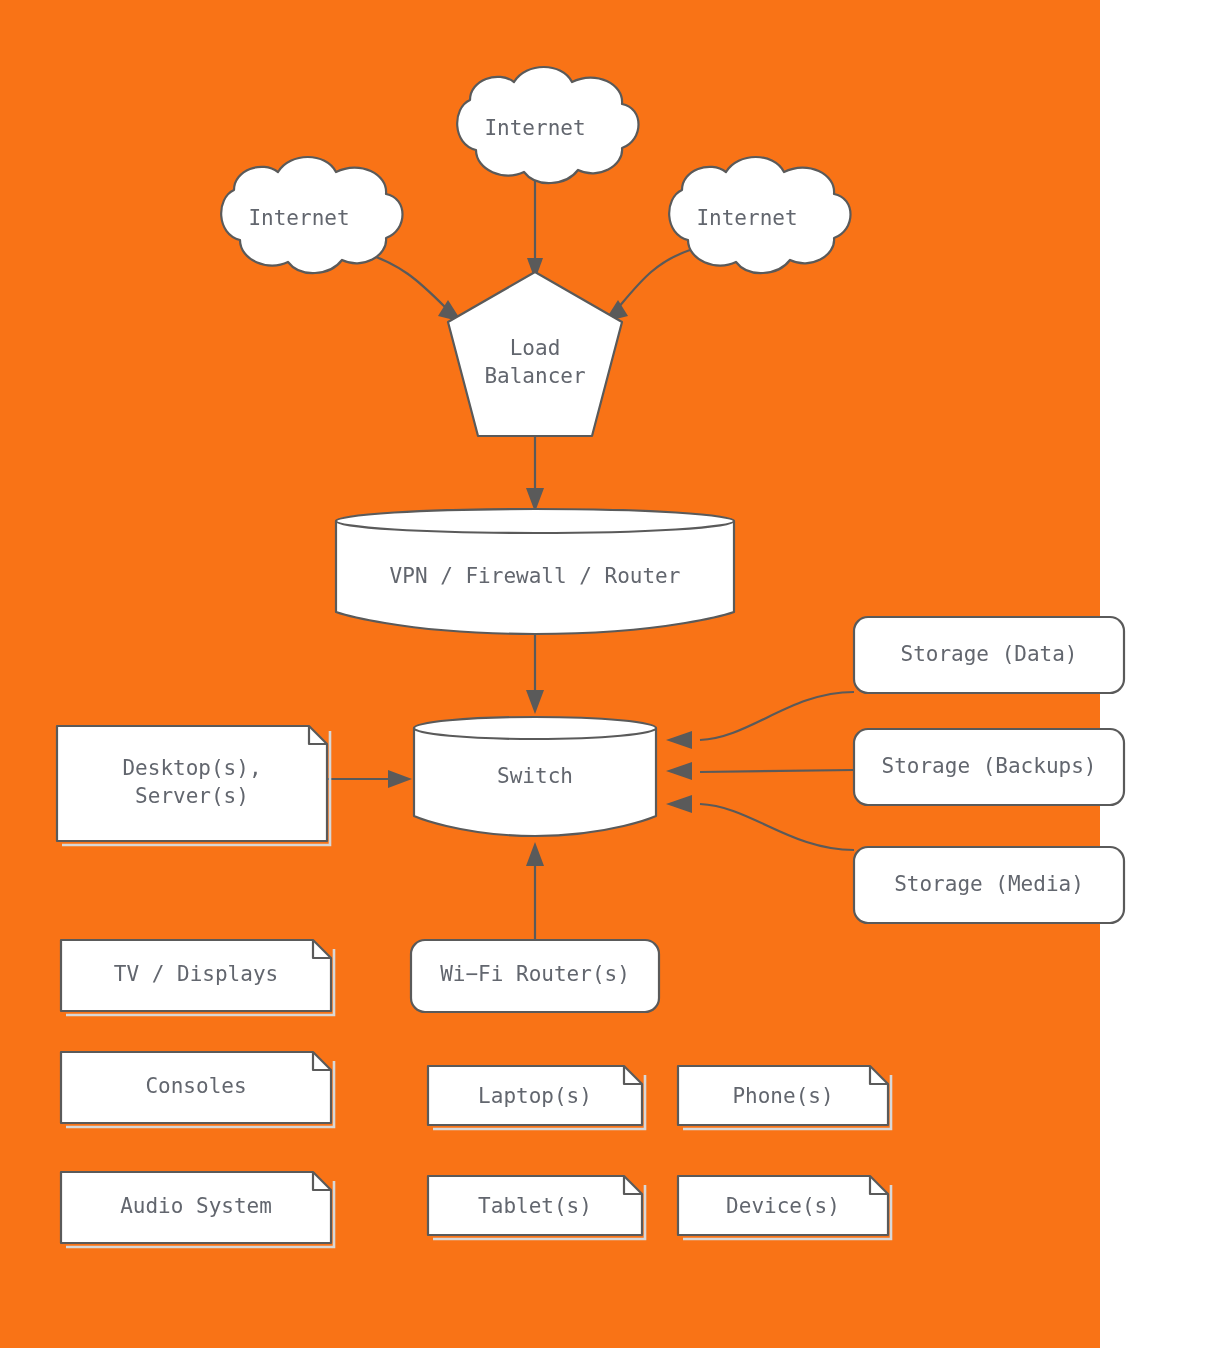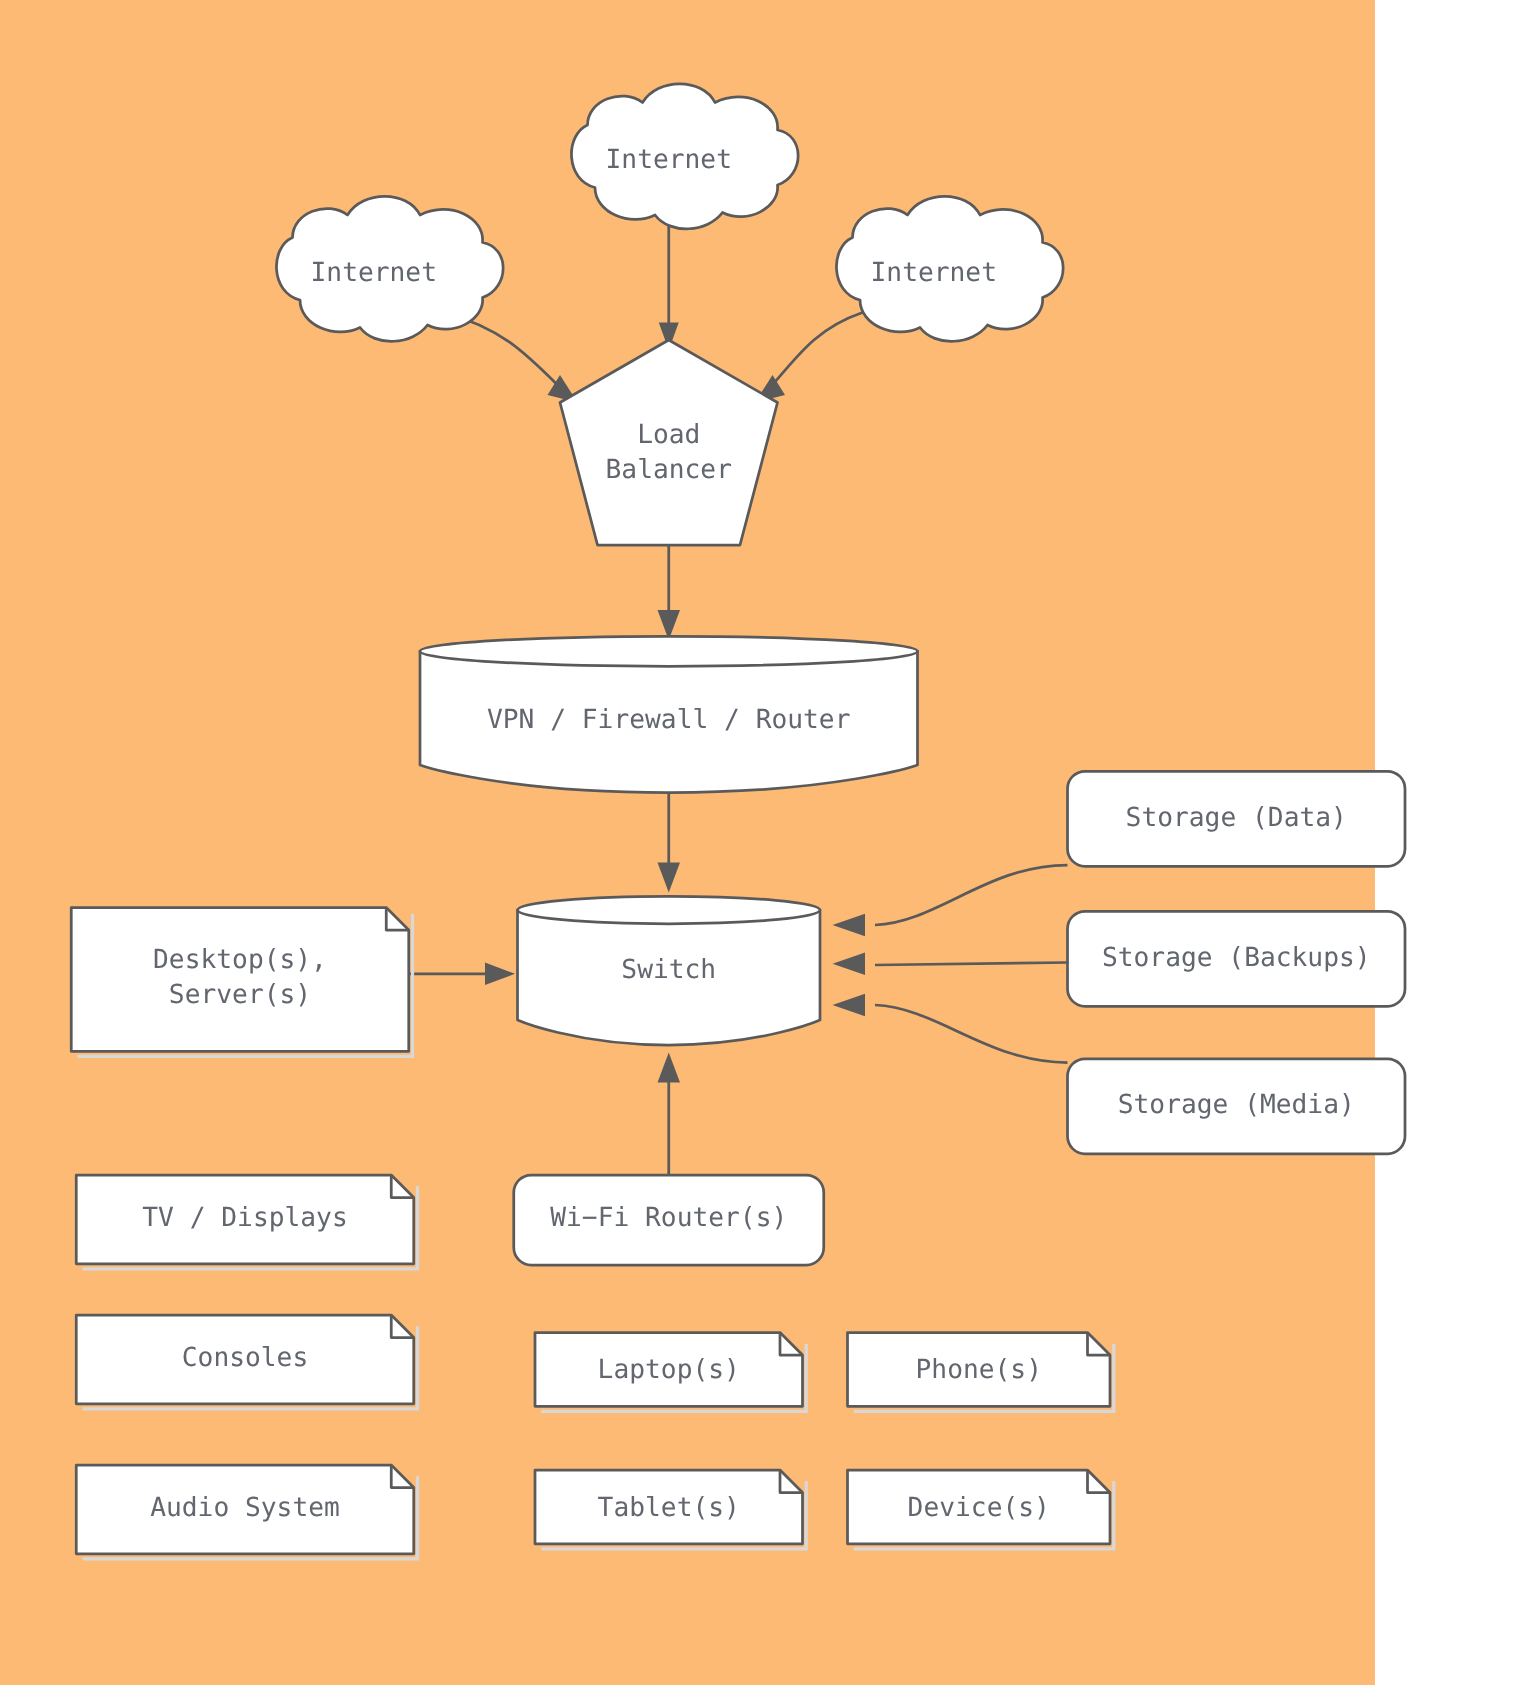--- a/index.html
+++ b/index.html
@@ -4,21 +4,21 @@
 <style>
   html, body {
     margin: 0;
     padding: 0;
     background: #ffffff;
   }
   #canvas {
     position: relative;
     width: 1100px;
     height: 1348px;
-    background: #fdba74;
+    background: #f97316;
     font-family: "DejaVu Sans Mono", "Liberation Mono", monospace;
   }
   #diagram-svg {
     position: absolute;
     left: 0;
     top: 0;
     width: 1226px;
     height: 1348px;
   }
   .node-label {

